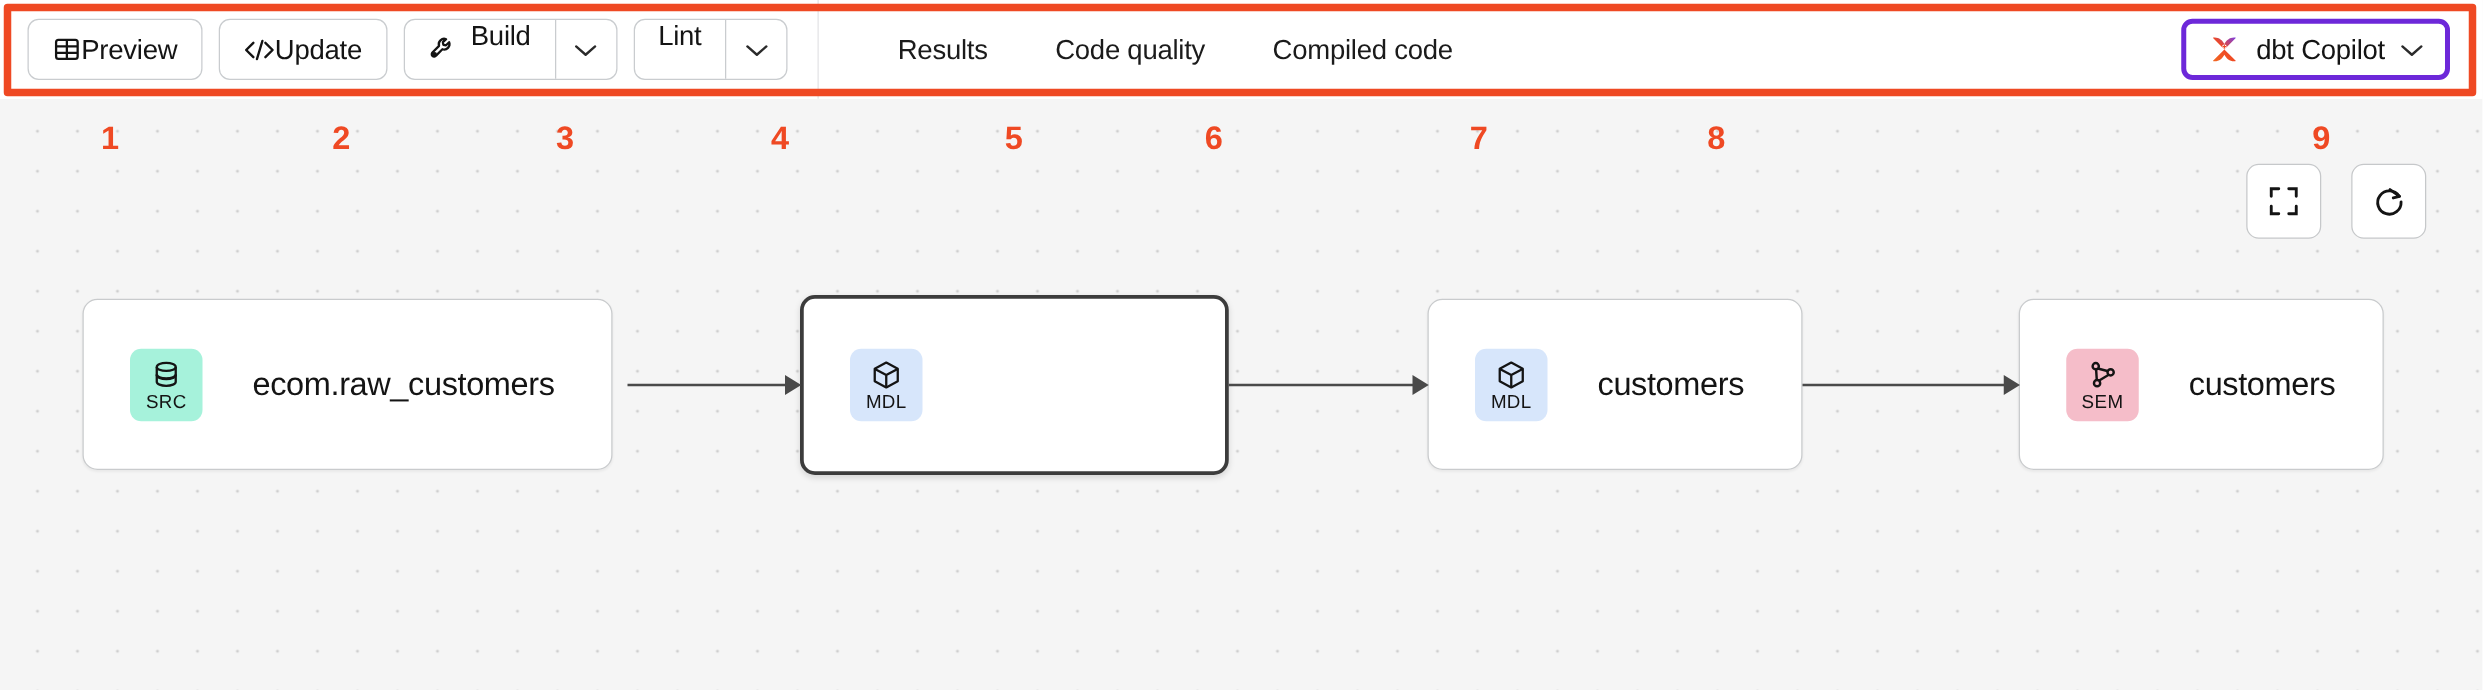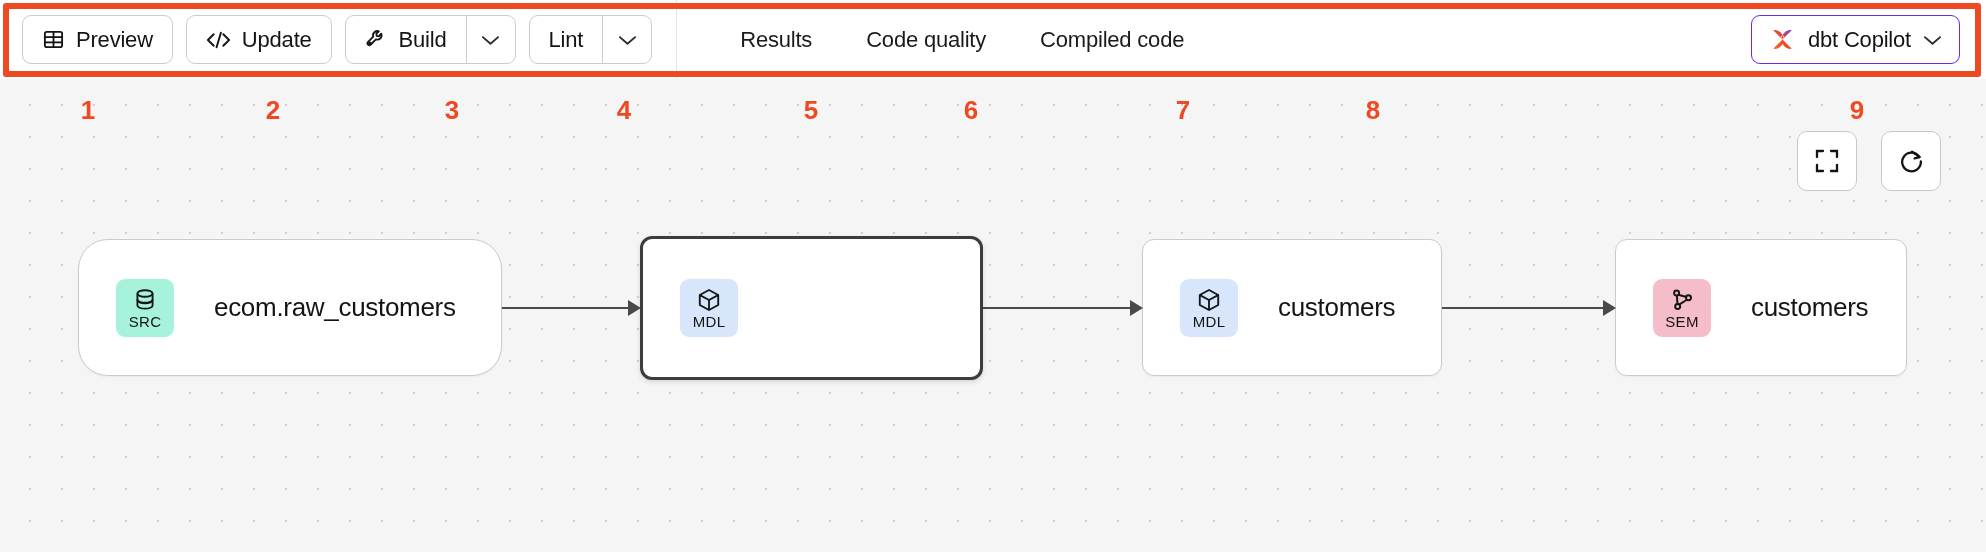--- a/index.html
+++ b/index.html
@@ -25,30 +25,30 @@
   .toolbar {
     position: absolute; left: 0; top: 0;
     width: 1986px; height: 79px;
     background: #ffffff;
     display: flex; align-items: center;
   }
   .tb-left { display: flex; align-items: center; gap: 13px; padding-left: 22px; }
   .btn {
     height: 49px; border: 1px solid #c9cccf; border-radius: 9px;
     background: #fff; display: flex; align-items: center;
-    padding: 0 19px; gap: 11px; cursor: pointer;
+    padding: 0 19px; cursor: pointer;
     font-size: 22px; color: #141414; white-space: nowrap;
   }
   .btn-label { font-size: 22px; color: #141414; letter-spacing: -.2px; }
   .split {
     height: 49px; border: 1px solid #c9cccf; border-radius: 9px;
     background: #fff; display: flex; align-items: stretch; cursor: pointer;
   }
   .split .main {
-    display: flex; align-items: center; gap: 11px;
+    display: flex; gap: 11px;
     padding: 0 19px; font-size: 22px; color: #141414;
   }
   .split .divider { width: 1px; background: #c9cccf; }
   .split .caret {
     width: 48px; display: flex; align-items: center; justify-content: center;
   }
   .icon { display: inline-flex; align-items: center; justify-content: center; }
 
   .tb-sep {
     width: 1px; height: 79px; background: #e3e4e6; margin-left: 24px;
@@ -62,21 +62,21 @@
     letter-spacing: -.2px;
   }
   .tab.active::after {
     content: ""; position: absolute; left: 8px; right: 8px; bottom: 0;
     height: 4px; background: #6b6b6b; border-radius: 2px;
   }
 
   
   .copilot {
     position: absolute; right: 26px; top: 15px;
-    height: 49px; border: 1px solid #6d28d9; border-radius: 9px;
+    height: 49px; border: 4px solid #6d28d9; border-radius: 9px;
     background: #fff; display: flex; align-items: center;
     padding: 0 17px; gap: 12px; cursor: pointer;
   }
   .copilot .label { font-size: 22px; color: #141414; letter-spacing: -.2px; }
 
   
   .redbox {
     position: absolute; left: 3px; top: 3px;
     width: 1978px; height: 74px;
     border: 6px solid #ef4923; border-radius: 3px;
@@ -272,21 +272,21 @@
   <div class="icon-btn" style="left:1881px;">
     <span class="icon">
       <svg width="27" height="27" viewBox="0 0 26 26" fill="none" stroke="#141414" stroke-width="2.2" stroke-linecap="round" stroke-linejoin="round">
         <path d="M20.5 8.5A9 9 0 1 0 22 13"></path>
         <polyline points="13.5,3.5 20.9,8.8 16,10"></polyline>
       </svg>
     </span>
   </div>
 
   <div id="graph-layer">
-      <div class="node" style="left: 78px; top: 239px; width: 424px; height: 137px; border-radius: 30px;">
+      <div class="node" style="left: 66px; top: 239px; width: 424px; height: 137px;">
         <div class="badge" style="background:#A6F2DB">
           <span class="icon">
             <svg width="26" height="26" viewBox="0 0 24 24" fill="none" stroke="#141414" stroke-width="1.7">
               <ellipse cx="12" cy="6" rx="7" ry="3"></ellipse>
               <path d="M5 6v6c0 1.7 3.1 3 7 3s7-1.3 7-3V6"></path>
               <path d="M5 11.5c0 1.7 3.1 3 7 3s7-1.3 7-3"></path>
               <path d="M5 12v5c0 1.7 3.1 3 7 3s7-1.3 7-3v-5"></path>
             </svg>
           </span>
           <span class="bl">SRC</span>

